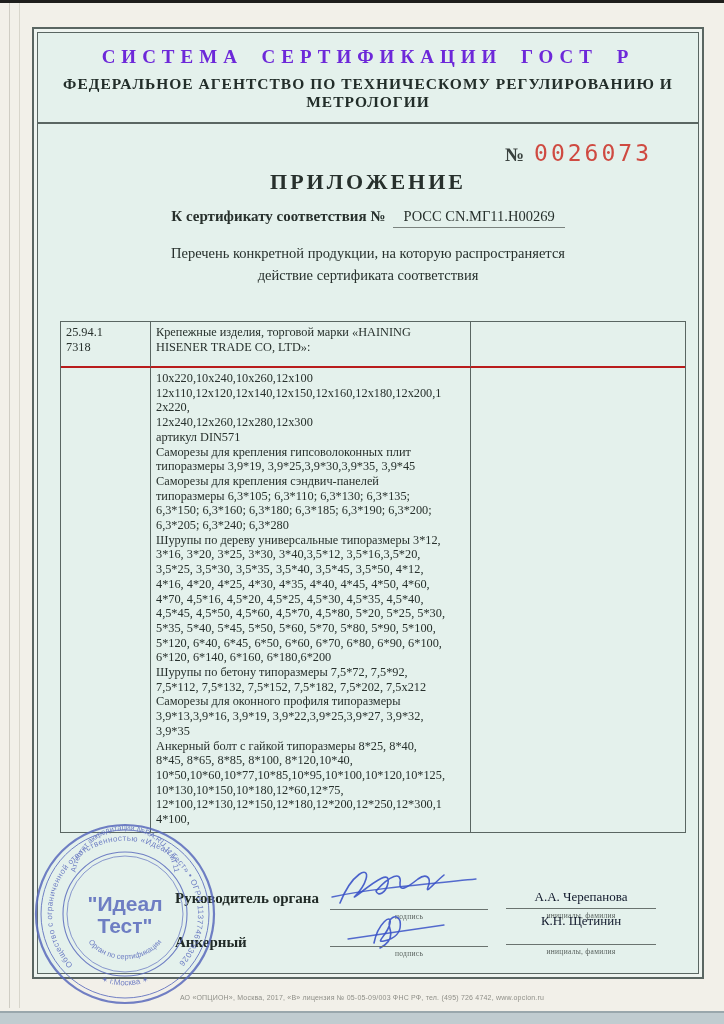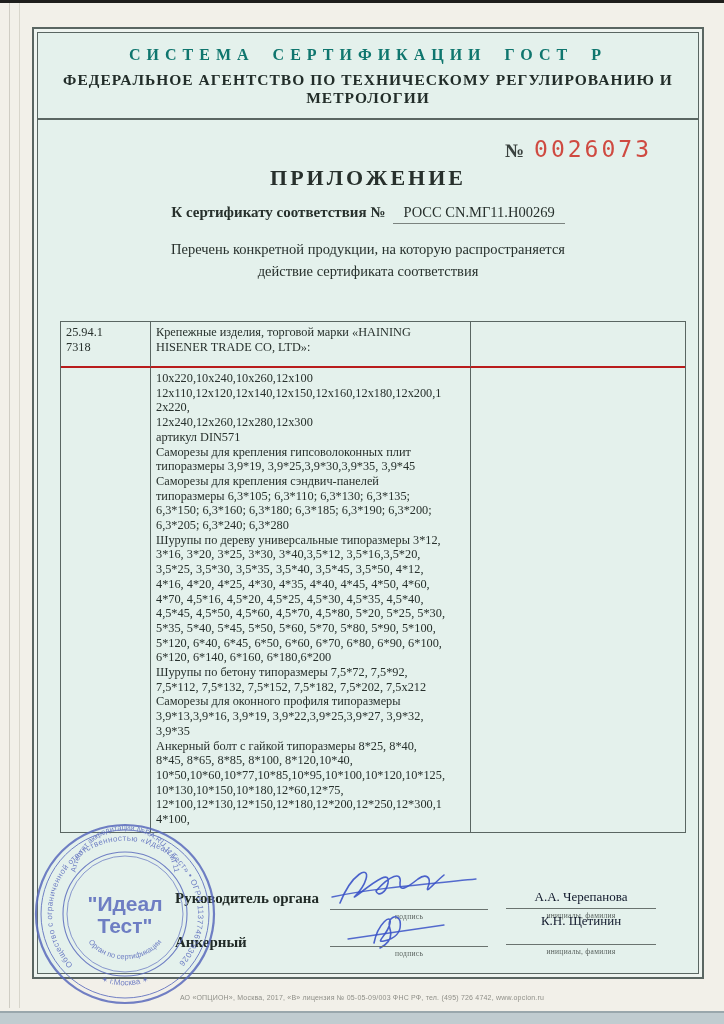--- a/index.html
+++ b/index.html
@@ -18,21 +18,21 @@
   .frame {
     position:absolute; left:32px; top:27px; width:672px; height:952px;
     border:2px solid #5a6662; padding:3px; background:#eef4f0;
   }
   .frame-inner {
     position:relative; width:100%; height:100%;
     border:1px solid #5a6662; background:#e4f1ec;
   }
 
   .masthead { padding-top:13px; padding-bottom:11px; text-align:center; border-bottom:2px solid #5a6662; }
-  .masthead-l1 { font-size:16px; font-weight:bold; letter-spacing:6px; word-spacing:8px; color:#0f766e; }
+  .masthead-l1 { font-size:19px; font-weight:bold; letter-spacing:6px; word-spacing:8px; color:#6d28d9; }
   .masthead-l2 { margin-top:7px; font-size:15.5px; font-weight:bold; letter-spacing:1px; color:#222d29; }
 
   .number-row { margin-top:16px; padding-right:46px; text-align:right; white-space:nowrap; }
   .number-prefix { font-size:19px; font-weight:bold; color:#3a423f; margin-right:10px; }
   .number-value { font-family:"DejaVu Sans Mono",monospace; font-size:23px; letter-spacing:3px; color:#cf4a41; }
 
   .app-title { margin-top:3px; text-align:center; font-size:22px; font-weight:bold; letter-spacing:3px; }
 
   .cert-line { margin-top:13px; text-align:center; font-size:15px; }
   .cert-label { font-weight:bold; }

